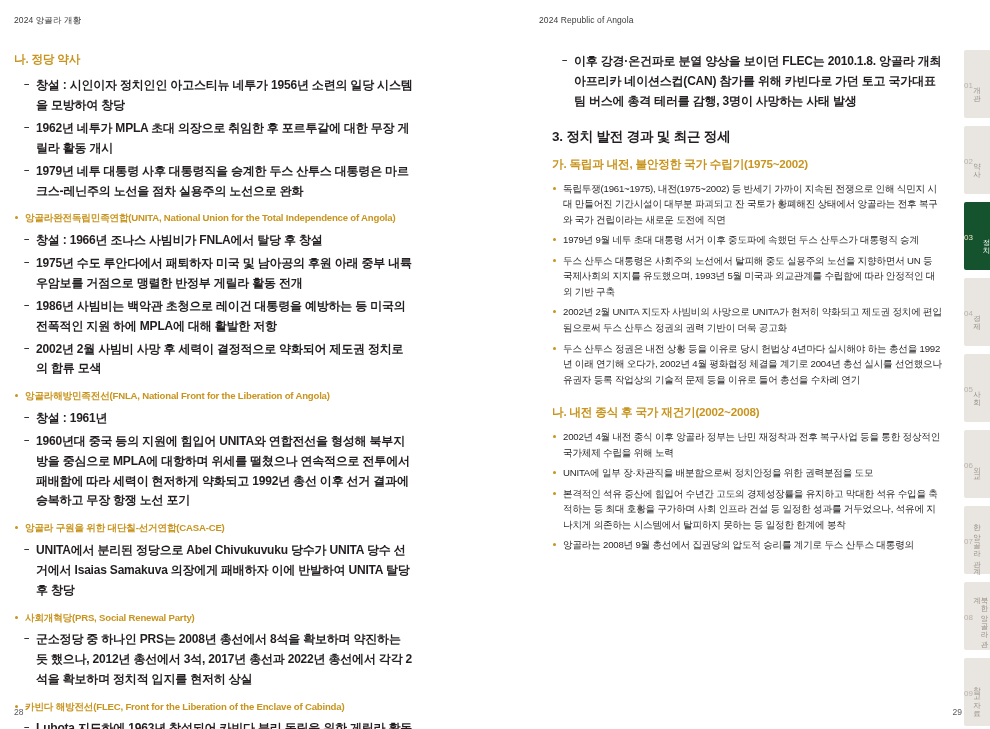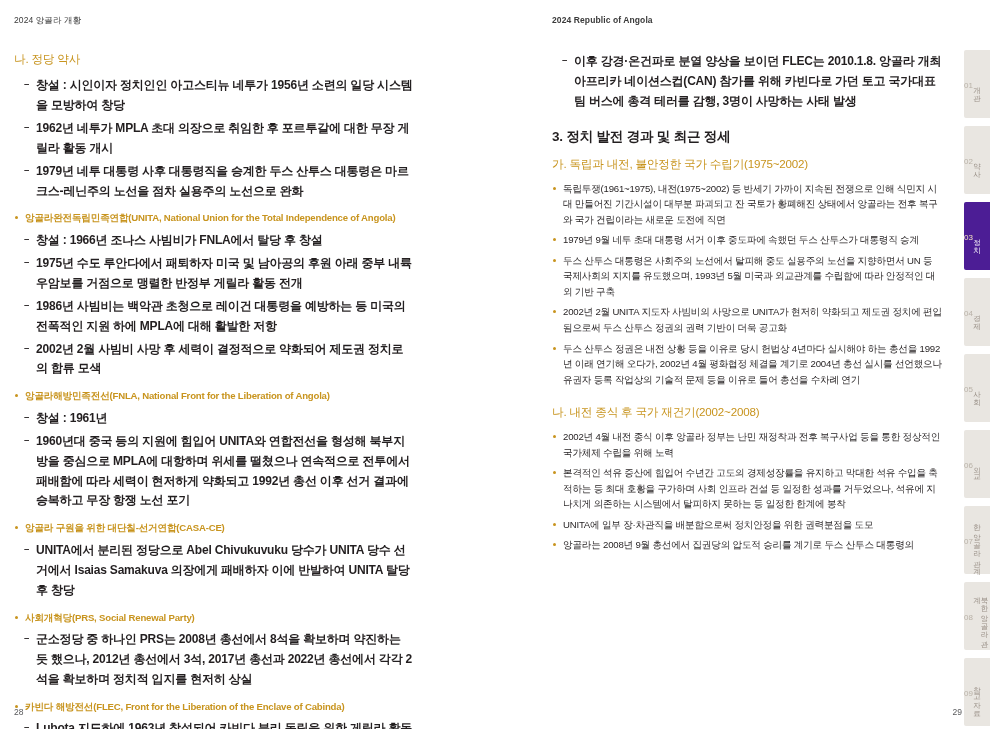--- a/index.html
+++ b/index.html
@@ -19,21 +19,21 @@
   }
   
   .runhead {
     position: absolute;
     top: 15px;
     font-size: 8.5px;
     color: #3a3a3a;
     letter-spacing: 0.1px;
   }
   .runhead.left { left: 14px; text-align: center; }
-  .runhead.right { left: 552px; font-weight: bold; }
+  .runhead.right { left: 539px; }
 
   
   .folio {
     position: absolute;
     bottom: 12px;
     font-size: 8.5px;
     color: #58595b;
   }
   .folio.left { left: 14px; }
   .folio.right { right: 28px; }
@@ -50,21 +50,21 @@
   
   h2.sec {
     font-size: 13.5px;
     font-weight: bold;
     color: #231f20;
     margin: 0 0 11px 0;
     letter-spacing: -0.2px;
   }
   h3.sub {
     font-size: 11.6px;
-    font-weight: normal;
+    font-weight: bold;
     color: #c8941e;
     margin: 0 0 9px 0;
     letter-spacing: -0.2px;
   }
   h3.sub.gold2 { color: #c8941e; }
 
   
   ul { list-style: none; margin: 0; padding: 0; }
 
   li.lv1 {
@@ -138,22 +138,23 @@
   }
   .tab .vtext {
     writing-mode: vertical-rl;
     text-orientation: mixed;
     font-size: 7.5px;
     letter-spacing: 0.4px;
     line-height: 1;
     color: #9a9188;
   }
   .tab.active {
-    background: #4c1d95;
+    background: #14532d;
     color: #ffffff;
+    justify-content: space-between;
   }
   .tab.active .num { color: #f2e2bf; }
   .tab.active .vtext { color: #ffffff; }
 </style>
 </head>
 <body>
 
 <div class="page">
 
   <div class="runhead left">2024 앙골라 개황</div>
@@ -217,22 +218,22 @@
       <li class="lv1 dark">1979년 9월 네투 초대 대통령 서거 이후 중도파에 속했던 두스 산투스가 대통령직 승계</li>
       <li class="lv1 dark">두스 산투스 대통령은 사회주의 노선에서 탈피해 중도 실용주의 노선을 지향하면서 UN 등 국제사회의 지지를 유도했으며, 1993년 5월 미국과 외교관계를 수립함에 따라 안정적인 대외 기반 구축</li>
       <li class="lv1 dark">2002년 2월 UNITA 지도자 사빔비의 사망으로 UNITA가 현저히 약화되고 제도권 정치에 편입됨으로써 두스 산투스 정권의 권력 기반이 더욱 공고화</li>
       <li class="lv1 dark">두스 산투스 정권은 내전 상황 등을 이유로 당시 헌법상 4년마다 실시해야 하는 총선을 1992년 이래 연기해 오다가, 2002년 4월 평화협정 체결을 계기로 2004년 총선 실시를 선언했으나 유권자 등록 작업상의 기술적 문제 등을 이유로 들어 총선을 수차례 연기</li>
     </ul>
 
     <div class="gap-l"></div>
     <h3 class="sub gold2">나. 내전 종식 후 국가 재건기(2002~2008)</h3>
     <ul>
       <li class="lv1 dark">2002년 4월 내전 종식 이후 앙골라 정부는 난민 재정착과 전후 복구사업 등을 통한 정상적인 국가체제 수립을 위해 노력</li>
+      <li class="lv1 dark">UNITA에 일부 장·차관직을 배분함으로써 정치안정을 위한 권력분점을 도모</li>
       <li class="lv1 dark">본격적인 석유 증산에 힘입어 수년간 고도의 경제성장률을 유지하고 막대한 석유 수입을 축적하는 등 최대 호황을 구가하며 사회 인프라 건설 등 일정한 성과를 거두었으나, 석유에 지나치게 의존하는 시스템에서 탈피하지 못하는 등 일정한 한계에 봉착</li>
-      <li class="lv1 dark">UNITA에 일부 장·차관직을 배분함으로써 정치안정을 위한 권력분점을 도모</li>
       <li class="lv1 dark">앙골라는 2008년 9월 총선에서 집권당의 압도적 승리를 계기로 두스 산투스 대통령의</li>
     </ul>
 
   </div>
 
   <div class="tabs">
     <div class="tab">
       <span class="num">01</span>
       <span class="vtext">개관</span>
     </div>

